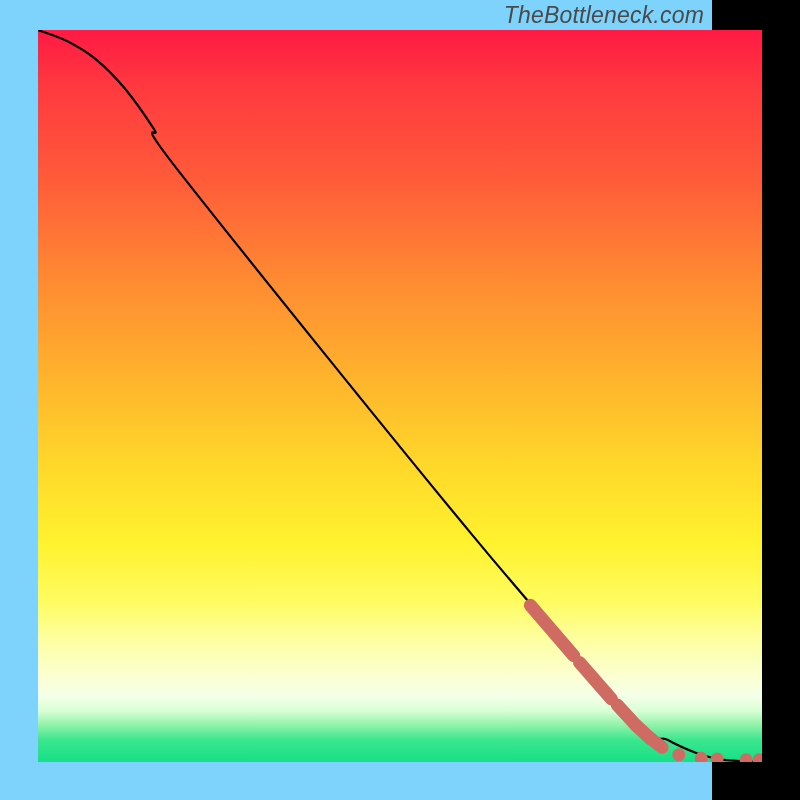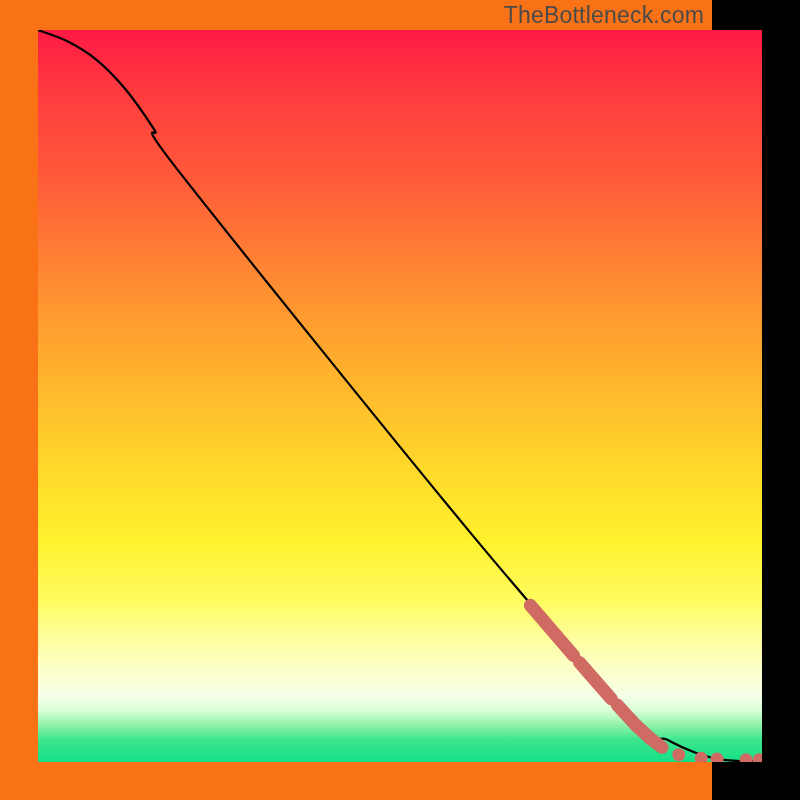--- a/index.html
+++ b/index.html
@@ -10,21 +10,22 @@
     background: #000;
     overflow: hidden;
     font-family: Arial, Helvetica, sans-serif;
   }
   .frame {
     position: absolute;
     left: 0;
     top: 0;
     width: 712px;
     height: 800px;
-    background: #f97316;
+    background: #7dd3fc;
+    font-style: italic;
   }
   .attribution {
     position: absolute;
     top: 2px;
     right: 8px;
     color: #4a4a4a;
     font-size: 23px;
     font-weight: 400;
     letter-spacing: 0.2px;
   }

